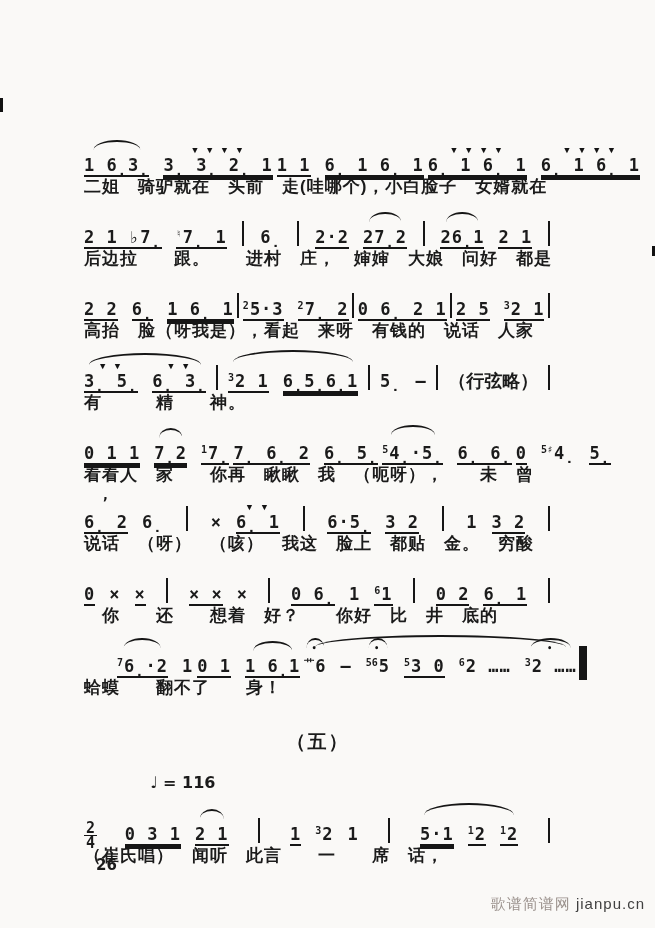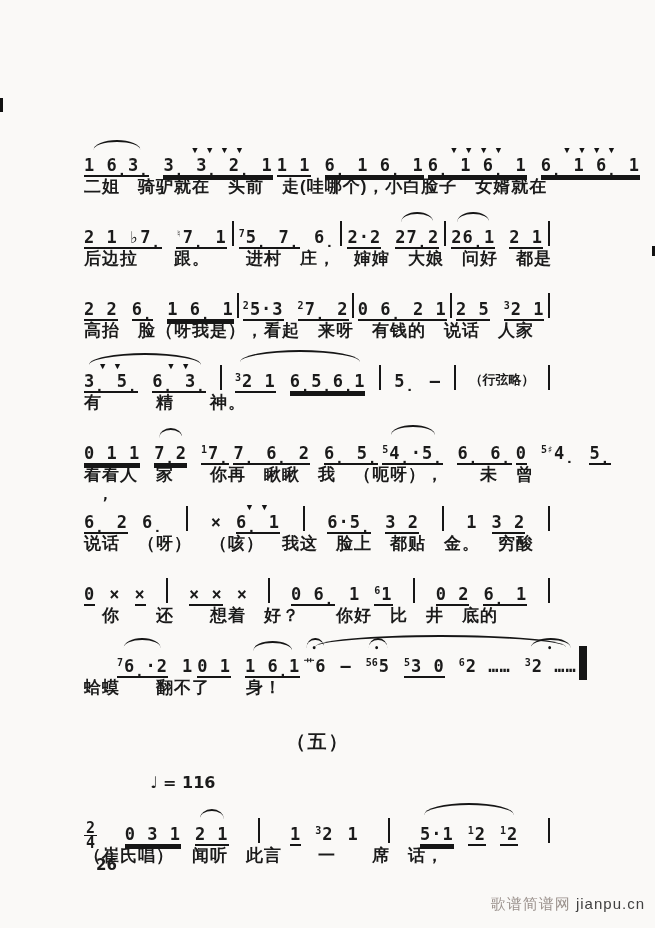--- a/index.html
+++ b/index.html
@@ -20,21 +20,21 @@
   .tok .pre{font-size:10px;letter-spacing:0;margin-right:1px;vertical-align:6px;}
   .tok .top{position:absolute;left:50%;transform:translateX(-50%);top:4px;font-size:9px;
             letter-spacing:2px;white-space:nowrap;color:#141414;}
   .tok .top.tie{width:72%;height:8px;border-top:2px solid #161616;
             border-radius:50% 50% 0 0/100% 100% 0 0;}
   .tok .top.ferm{width:78%;height:8px;border-top:2px solid #161616;
             border-radius:50% 50% 0 0/100% 100% 0 0;}
   .tok .top.ferm::after{content:'•';position:absolute;left:50%;transform:translateX(-50%);
             top:-1px;font-size:8px;}
   .tok .top.breath{font-size:14px;top:0;}
-  .tok.txt{font-family:Liberation Mono, monospace;font-size:13px;letter-spacing:0;text-align:center;}
+  .tok.txt{font-family:Liberation Serif, serif;font-size:18px;letter-spacing:0;text-align:center;}
   .bar{width:2px;height:25px;background:#161616;margin:0 2px 1px;}
   .dbar{width:8px;height:34px;margin:0 0 -4px 2px;border-left:3px solid #161616;
         border-right:5px solid #161616;}
   .meter{display:inline-flex;flex-direction:column;align-items:center;margin-bottom:-6px;
         font-size:15px;line-height:14px;font-weight:700;}
   .meter .den{border-top:1.5px solid #161616;padding:0 2px;}
   .lyrics{margin-top:21px;font-family:"Liberation Sans",sans-serif;font-weight:700;
         font-size:17px;letter-spacing:1px;white-space:nowrap;text-align:center;}
   .section-header{text-align:center;font-weight:700;font-size:19px;margin:30px 0 0;
         font-family:"Liberation Sans",sans-serif;letter-spacing:2px;}
@@ -71,21 +71,20 @@
             </span>
             <span class="bar"></span>
           </span><span class="lyrics">二姐　骑驴就在　头前　走(哇哪个)，小白脸子　女婿就在</span></div>
         <div class="system"><span class="notes" style="display: flex;">
             <span class="grp">
               <span class="tok u1"><span class="n">2 1 ♭7̣</span></span>
               <span class="tok u1"><sup class="pre">♮</sup><span class="n">7̣ 1</span></span>
             </span>
             <span class="bar"></span>
             <span class="grp">
-              <span class="tok u1"><sup class="pre">7</sup><span class="n">5̣ 7̣</span></span>
               <span class="tok"><span class="n">6̣</span></span>
             </span>
             <span class="bar"></span>
             <span class="grp">
               <span class="tok u1"><span class="n">2·2</span></span>
               <span class="tok u1"><span class="n">27̣2</span><span class="top tie"></span></span>
             </span>
             <span class="bar"></span>
             <span class="grp">
               <span class="tok u1"><span class="n">26̣1</span><span class="top tie"></span></span>

